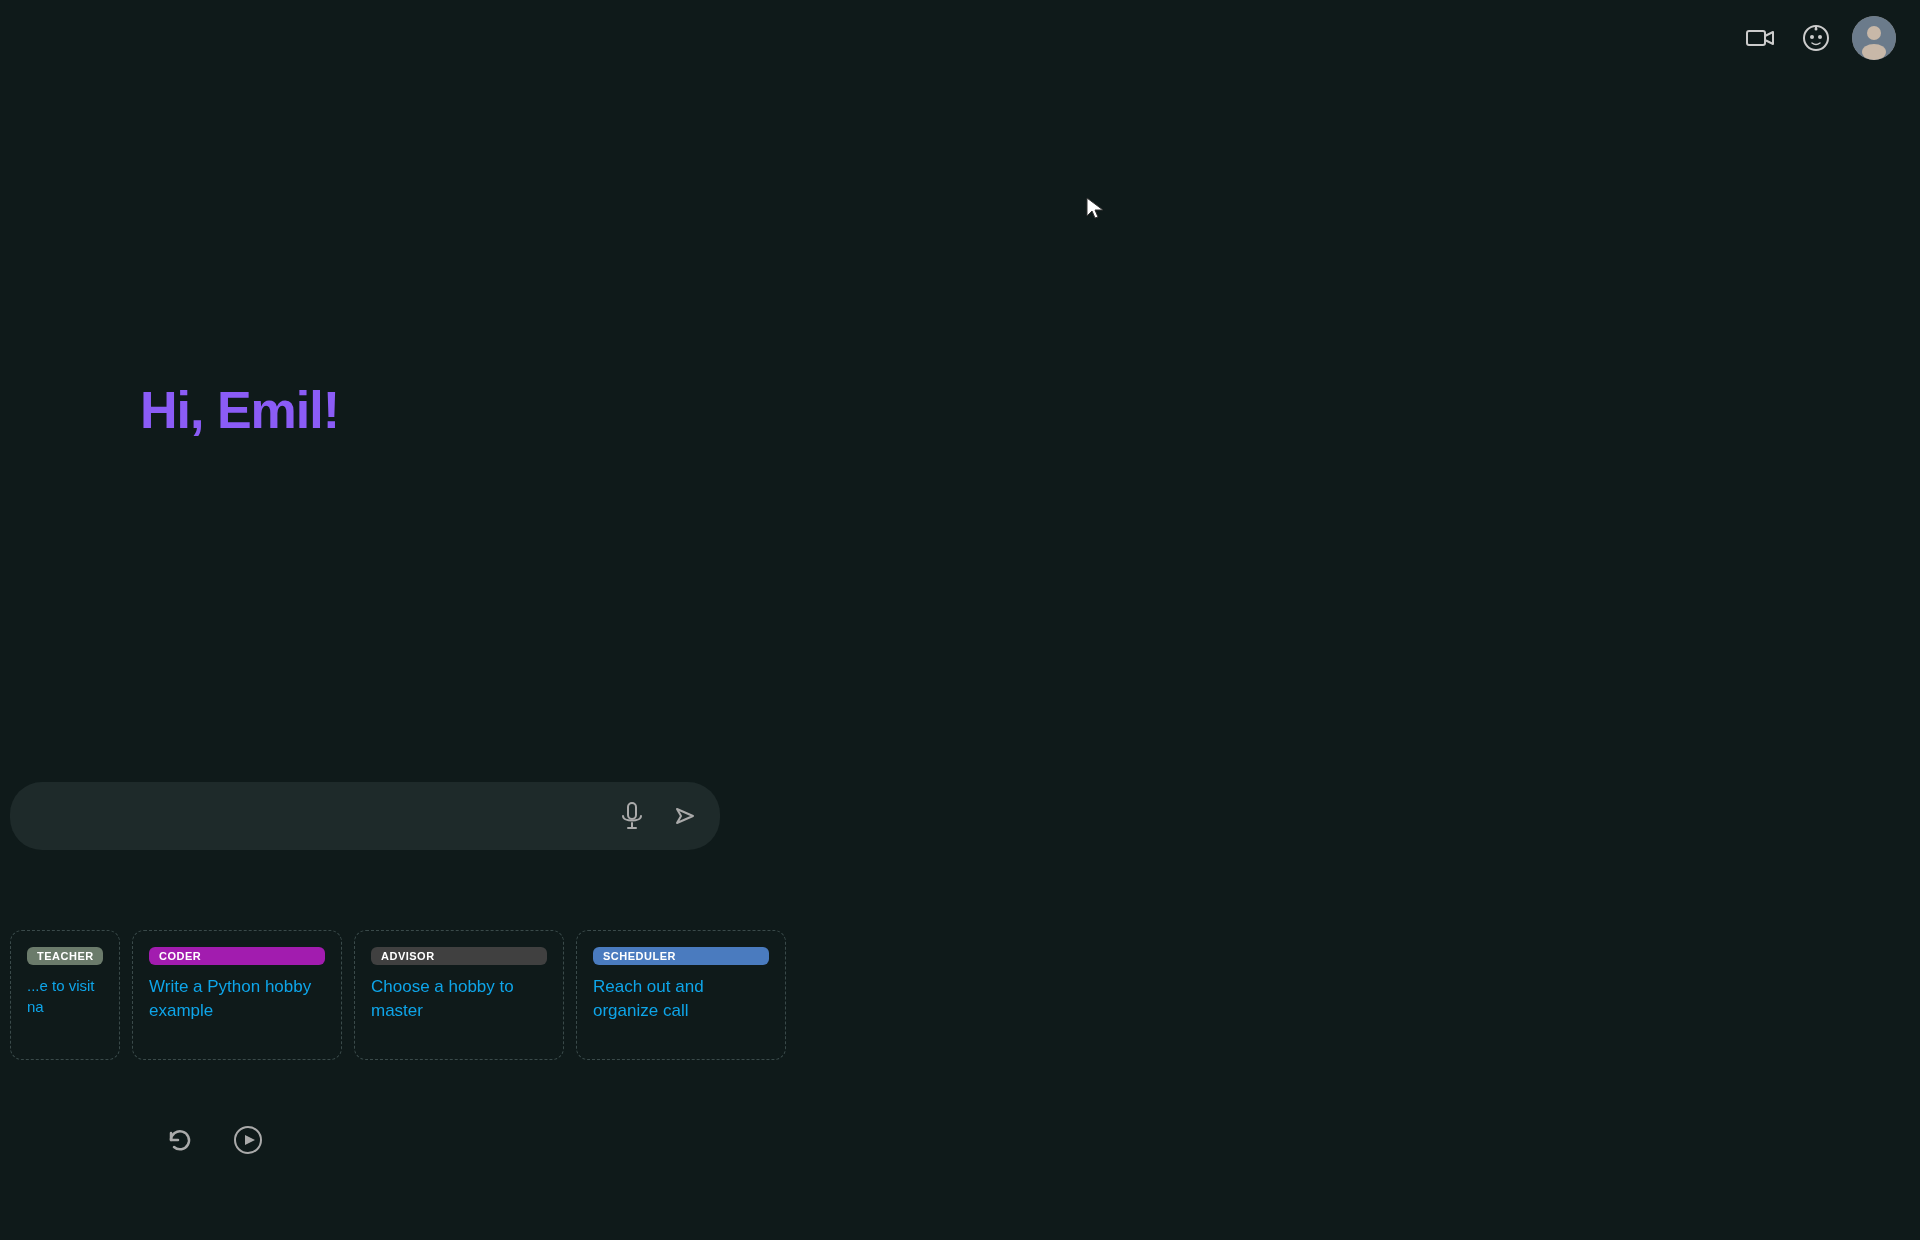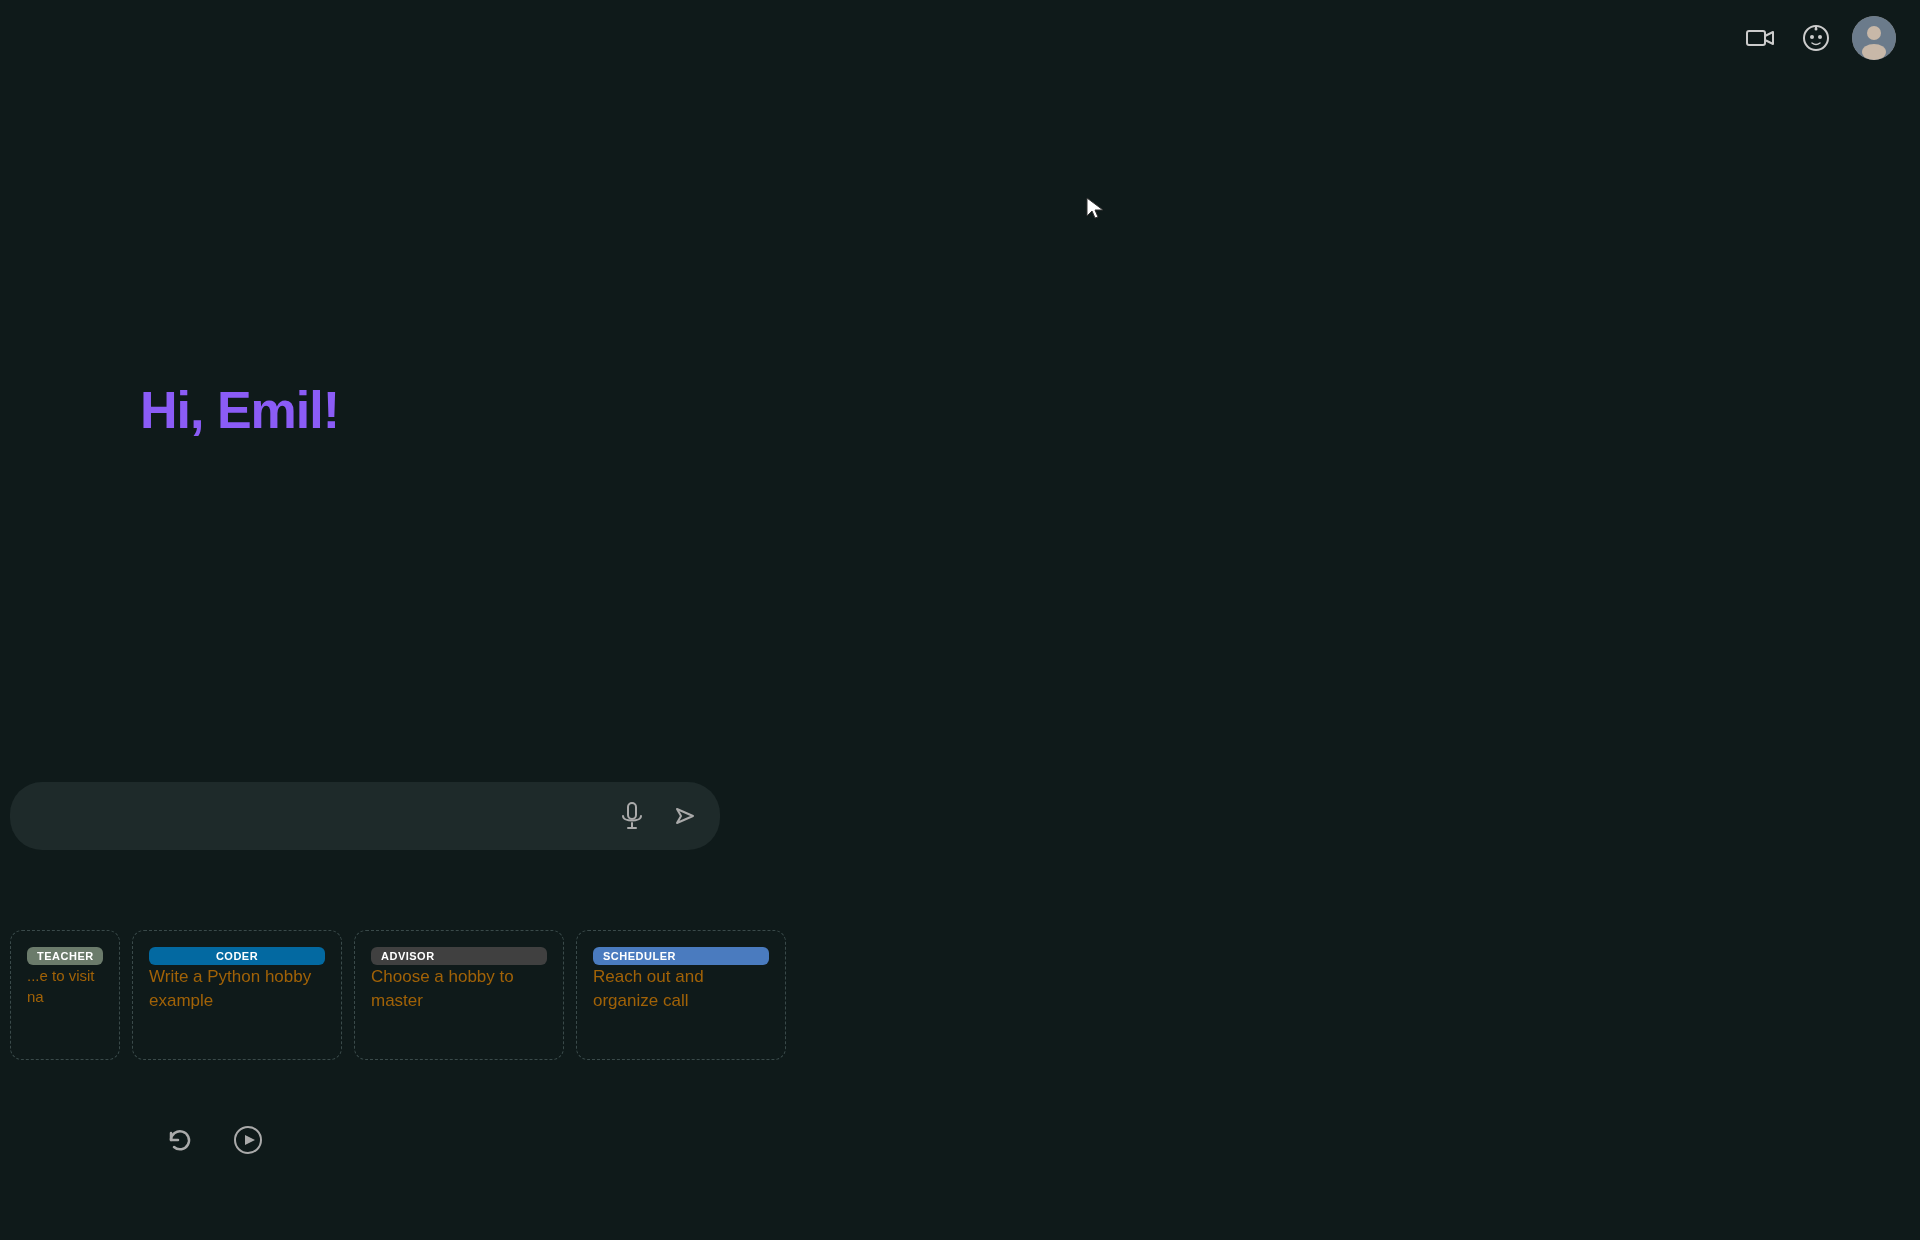--- a/index.html
+++ b/index.html
@@ -134,20 +134,21 @@
 
     .card {
       width: 210px;
       min-height: 130px;
       border: 1.5px dashed #3a4a4a;
       border-radius: 12px;
       padding: 16px;
       cursor: pointer;
       display: flex;
       flex-direction: column;
+      gap: 10px;
     }
 
     .card-partial {
       width: 100px;
     }
 
     .card-badge {
       display: inline-block;
       padding: 3px 10px;
       border-radius: 6px;
@@ -155,34 +156,33 @@
       font-weight: 700;
       letter-spacing: 0.5px;
       color: #fff;
     }
 
     .badge-teacher {
       background: #6b7b6b;
     }
 
     .badge-coder {
-      background: #0369a1;
-      text-align: center;
+      background: #a21caf;
     }
 
     .badge-advisor {
       background: #404040;
     }
 
     .badge-scheduler {
       background: #4a7bbf;
     }
 
     .card-text {
-      color: #a16207;
+      color: #0ea5e9;
       font-size: 17px;
       line-height: 1.4;
       font-weight: 400;
     }
 
     
     .bottom-controls {
       position: absolute;
       bottom: 80px;
       left: 160px;

